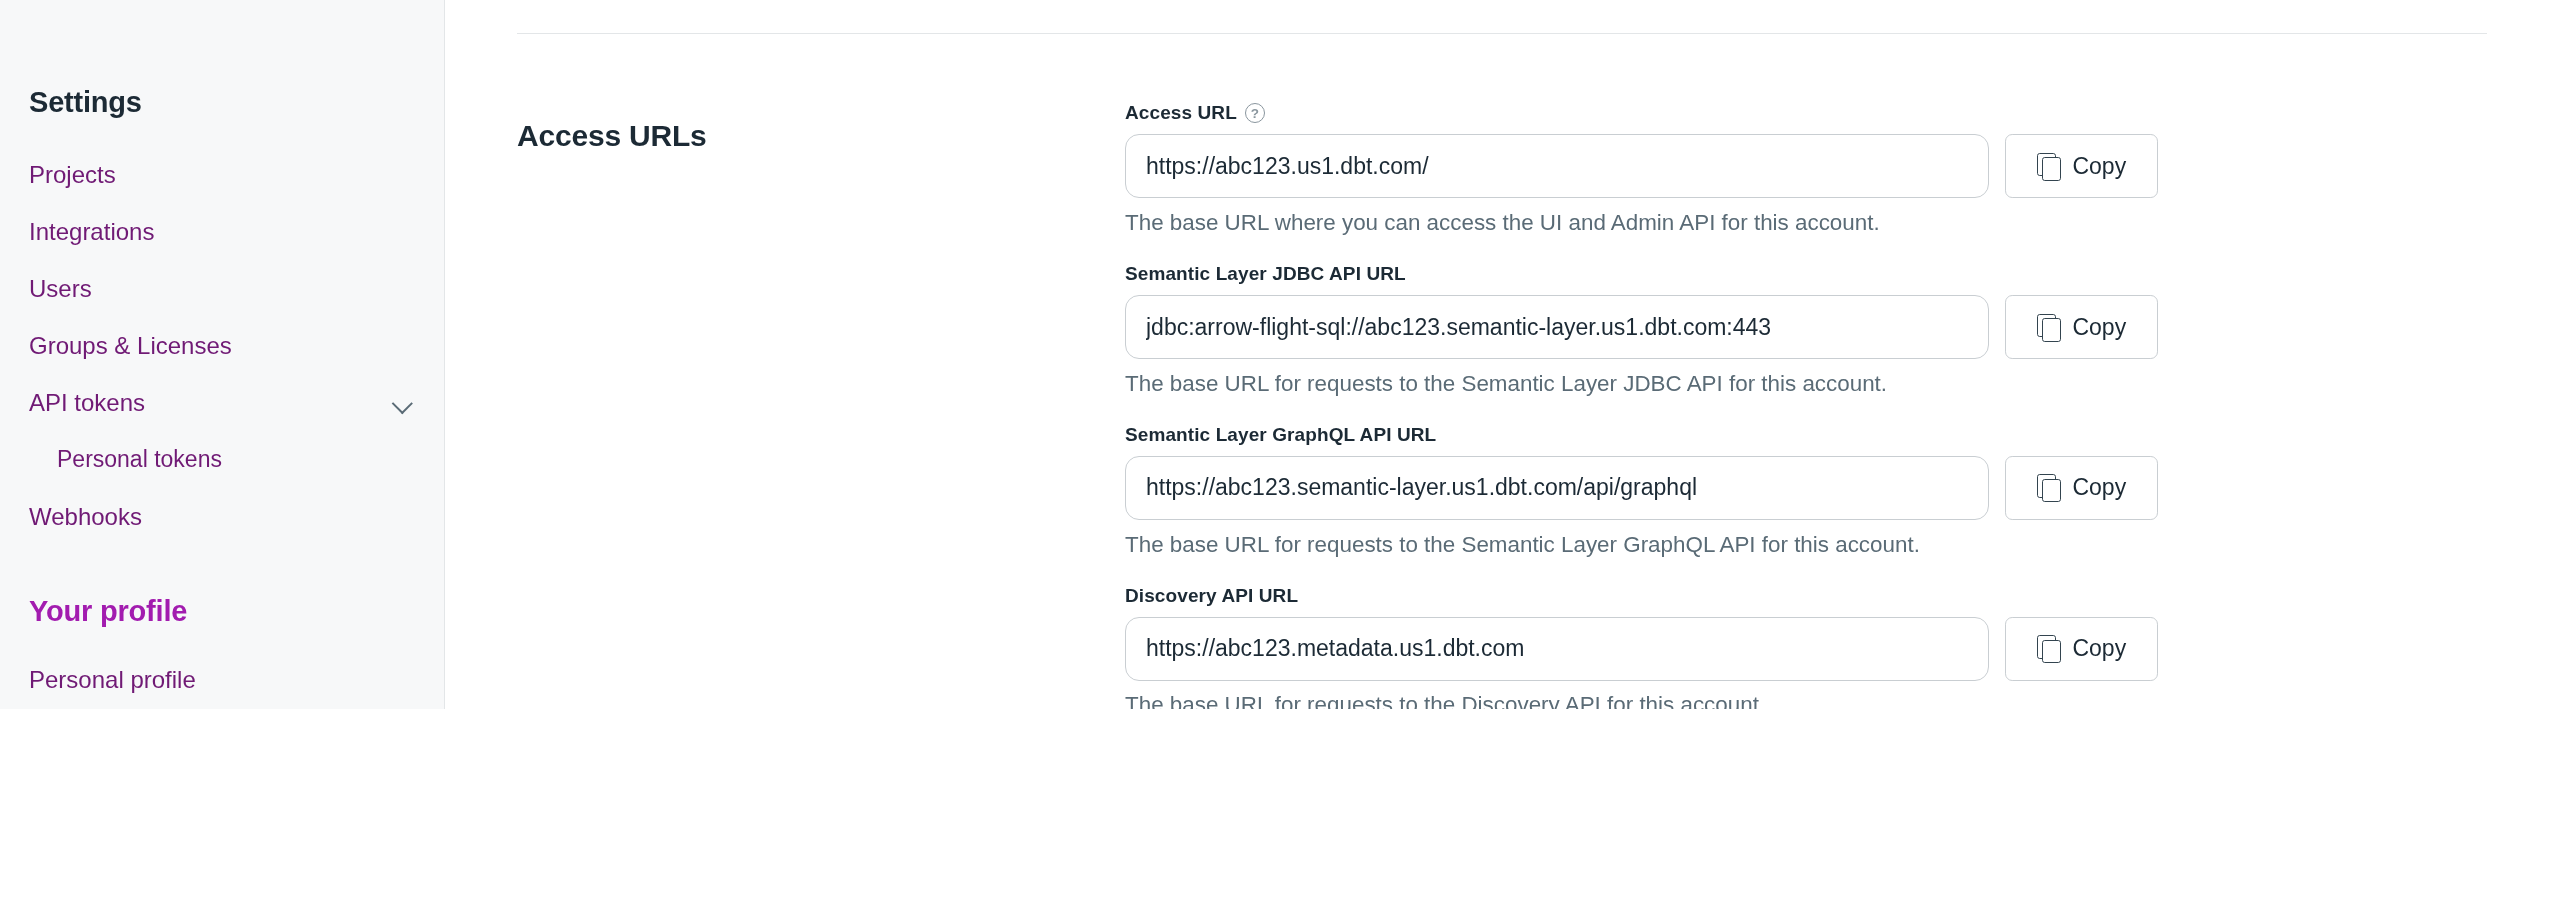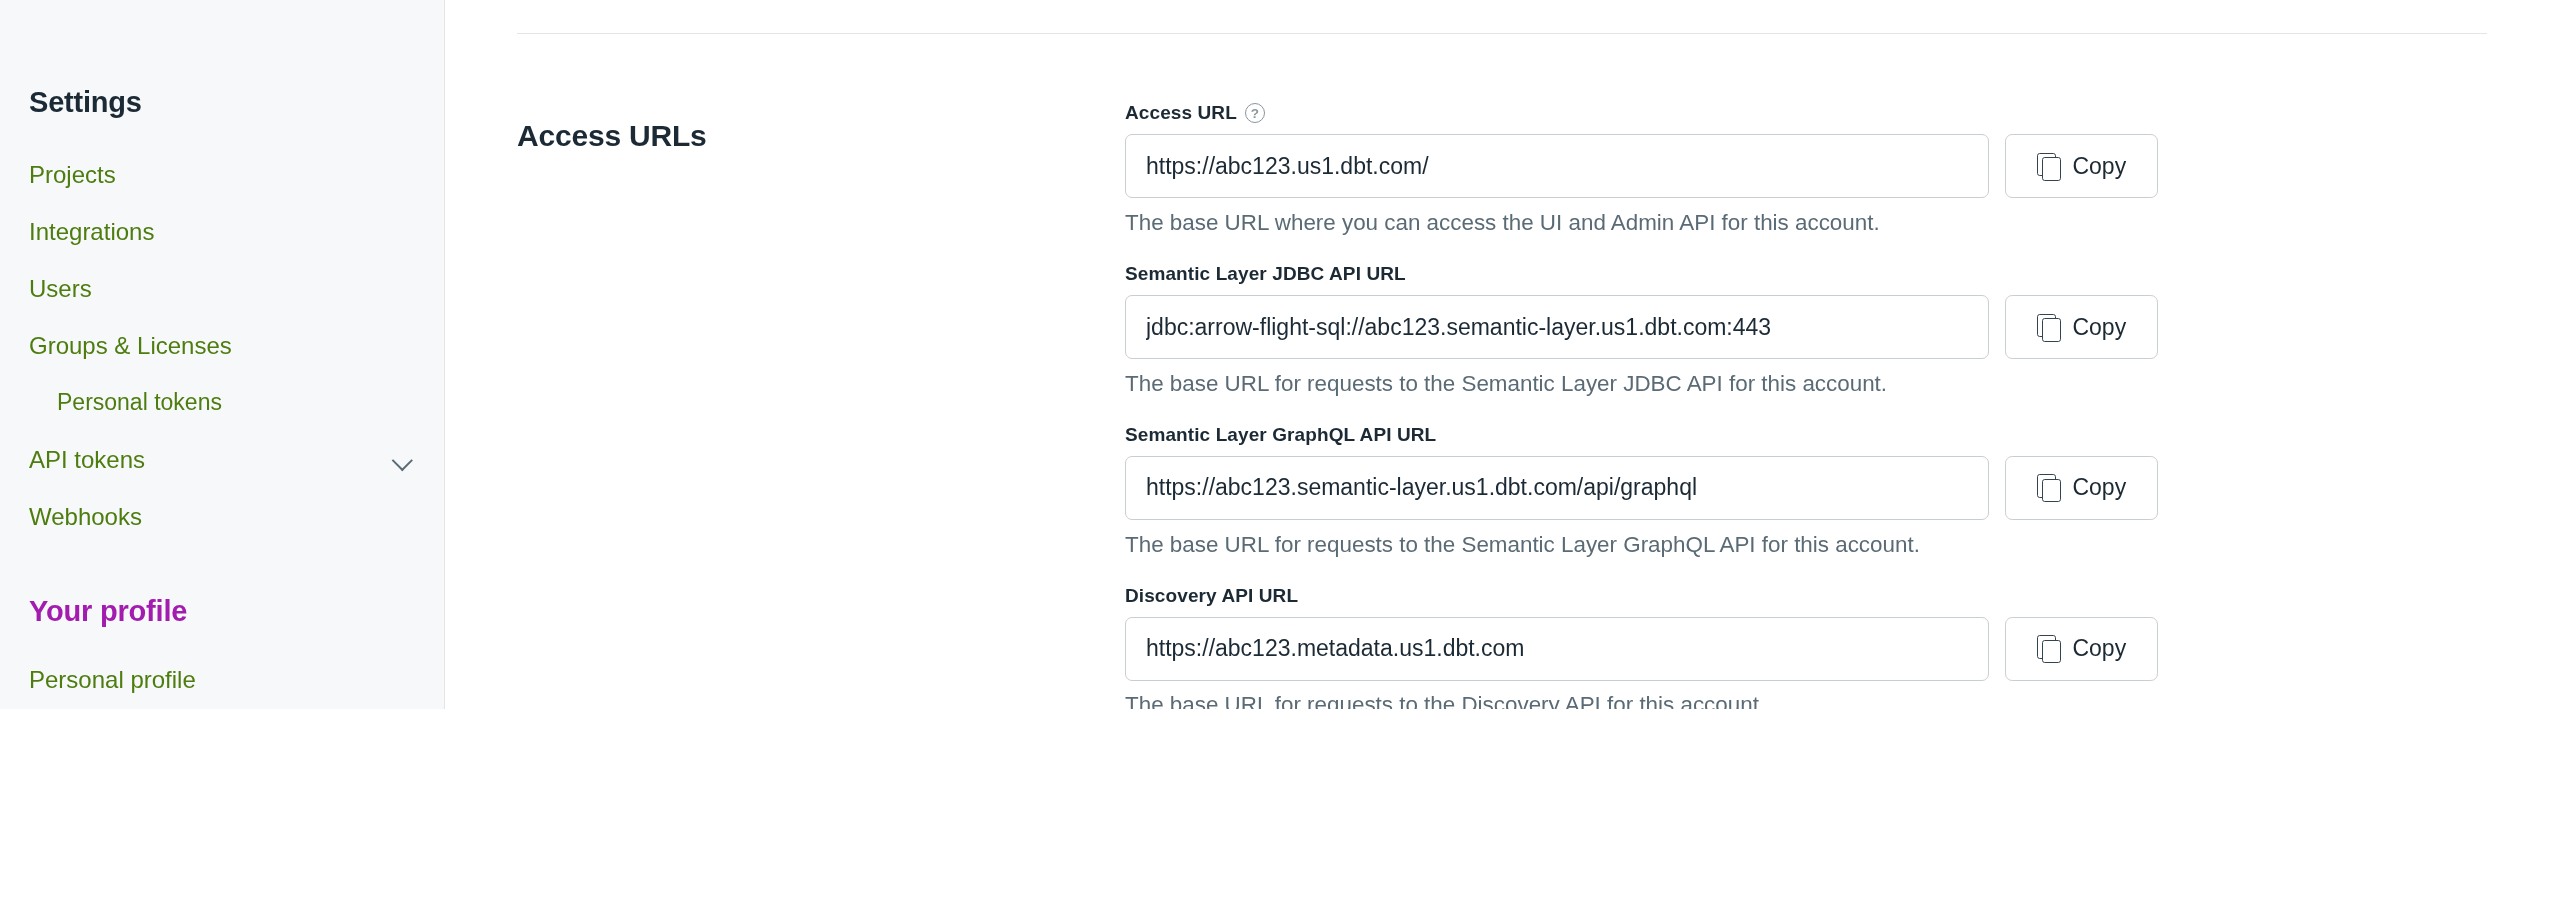--- a/index.html
+++ b/index.html
@@ -36,21 +36,21 @@
     padding: 0 29px;
     margin-bottom: 27px;
     letter-spacing: -0.2px;
   }
   .nav-item {
     height: 57px;
     display: flex;
     align-items: center;
     padding: 0 29px;
     font-size: 24px;
-    color: #4d7c0f;
+    color: #701a75;
     cursor: pointer;
     position: relative;
   }
   .nav-item .nav-label { white-space: nowrap; }
   .nav-item.active {
     background: #eceef0;
     color: #0d5257;
     font-weight: bold;
   }
   .nav-item.sub {
@@ -153,21 +153,21 @@
 
   .input-row {
     display: flex;
     align-items: center;
     gap: 16px;
   }
   .text-input {
     width: 864px;
     height: 64px;
     border: 1.3px solid #c9ced2;
-    border-radius: 7px;
+    border-radius: 14px;
     background: #ffffff;
     font-size: 23px;
     color: #1c2a35;
     padding: 0 20px;
     font-family: "Liberation Sans", sans-serif;
     outline: none;
   }
   .copy-btn {
     width: 153px;
     height: 64px;
@@ -227,26 +227,26 @@
     </div>
     <div class="nav-item">
       <span class="nav-label">Integrations</span>
     </div>
     <div class="nav-item">
       <span class="nav-label">Users</span>
     </div>
     <div class="nav-item">
       <span class="nav-label">Groups &amp; Licenses</span>
     </div>
+    <div class="nav-item">
+      <span class="nav-label">API tokens</span>
+      <span class="chev"></span>
+    </div>
     <div class="nav-item sub">
       <span class="nav-label">Personal tokens</span>
-    </div>
-    <div class="nav-item">
-      <span class="nav-label">API tokens</span>
-      <span class="chev"></span>
     </div>
     <div class="nav-item">
       <span class="nav-label">Webhooks</span>
     </div>
 
     <div class="sidebar-section-title">Your profile</div>
     <div class="nav-item">
       <span class="nav-label">Personal profile</span>
     </div>
   </aside>

